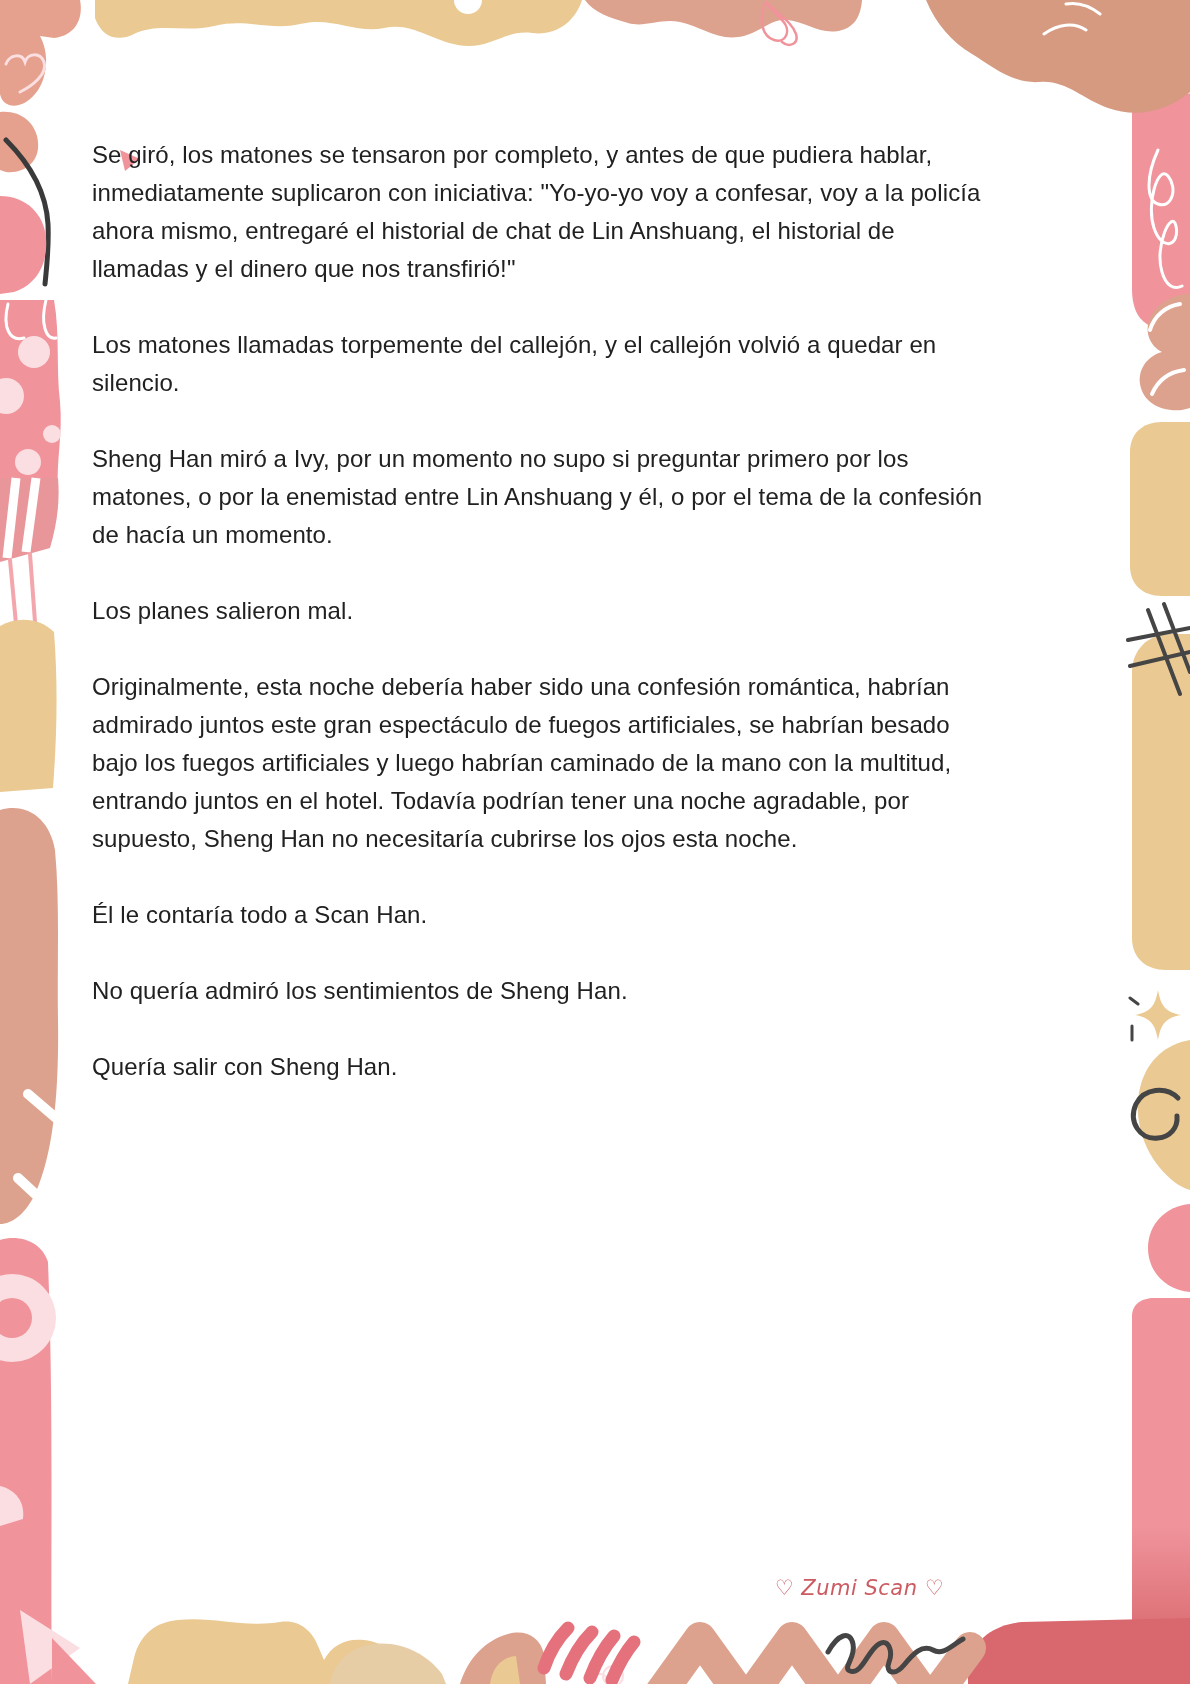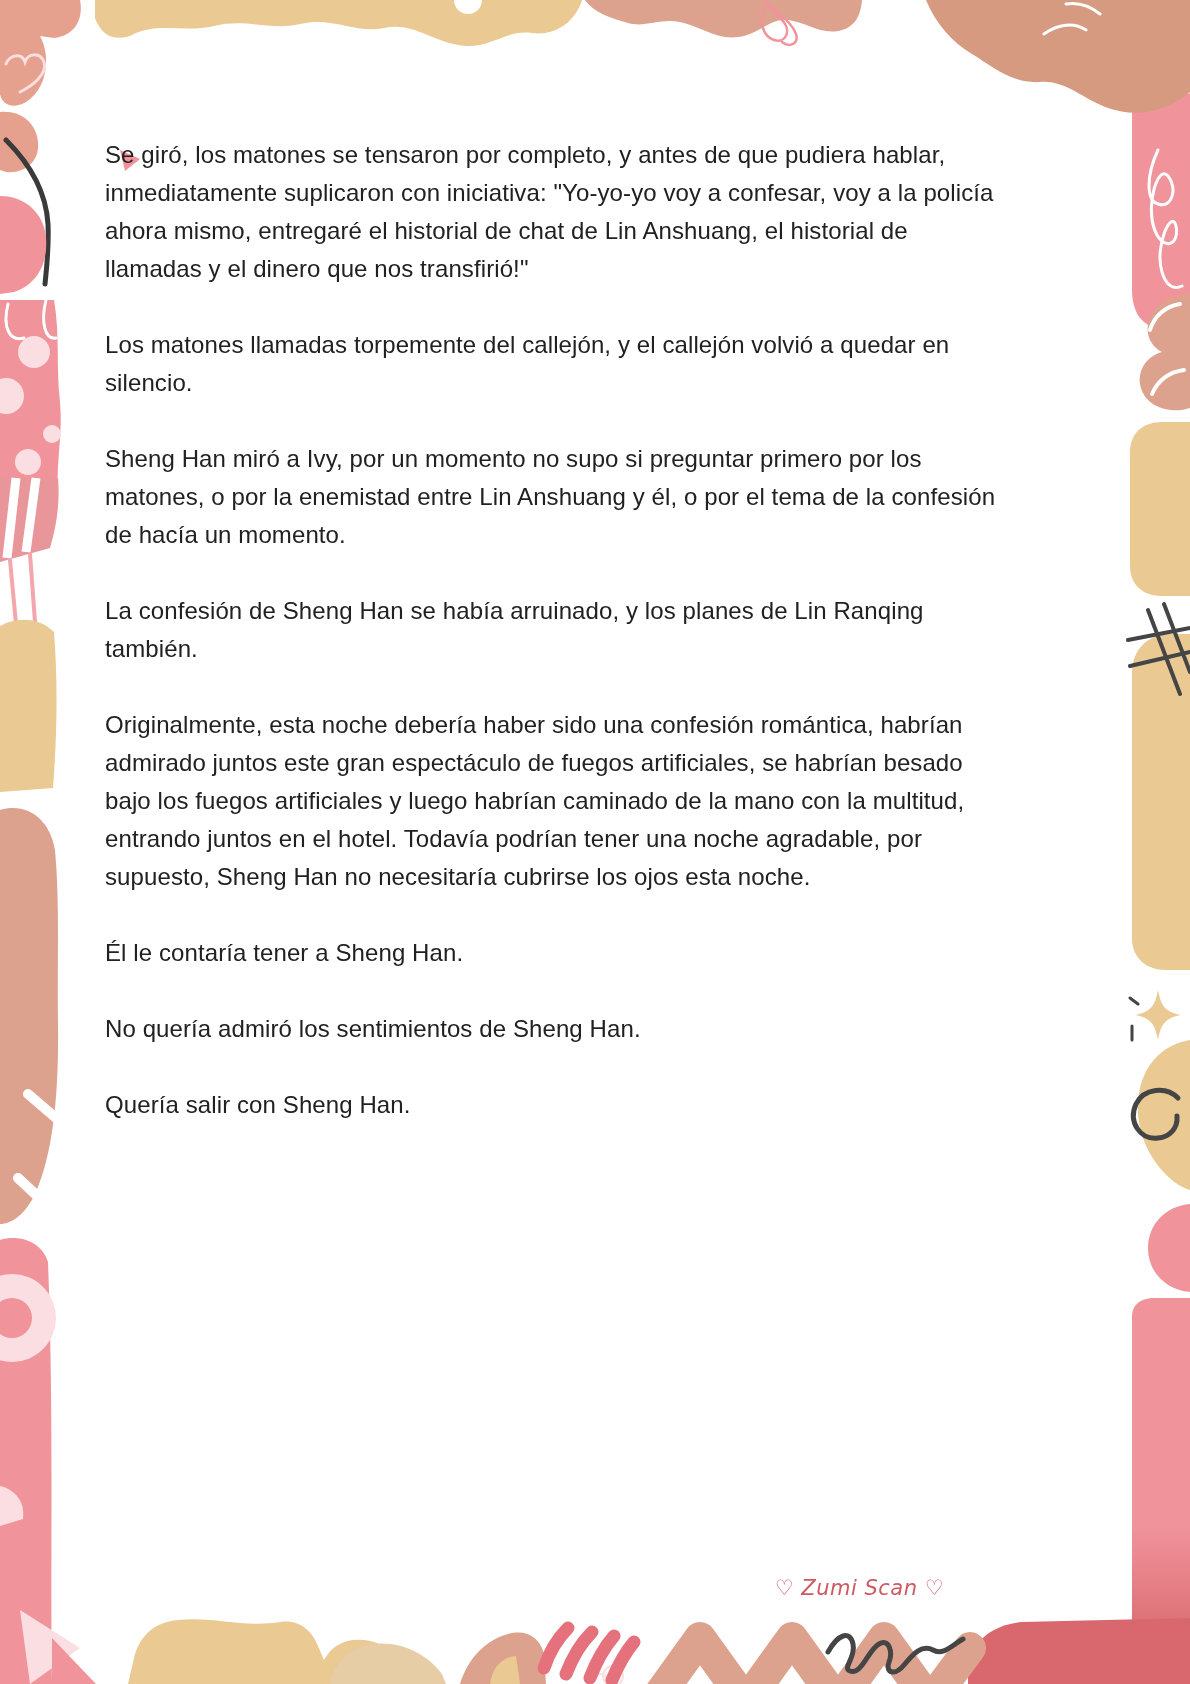--- a/index.html
+++ b/index.html
@@ -5,21 +5,21 @@
   html,body{margin:0;padding:0;background:#ffffff;}
   .canvas{
     position:relative;
     width:1190px;height:1684px;
     background:#ffffff;
     overflow:hidden;
     font-family:"Liberation Sans","DejaVu Sans",sans-serif;
   }
   svg.deco{position:absolute;left:0;top:0;width:1190px;height:1684px;display:block;}
   .page-text{
-    position:absolute;left:105px;top:136px;width:892px;
+    position:absolute;left:92px;top:136px;width:892px;
     color:#212121;
     font-size:24px;line-height:38px;
     letter-spacing:0.1px;
   }
   .page-text p{margin:0 0 38px 0;}
   .watermark{
     position:absolute;top:1576px;right:246px;
     font-size:21px;font-style:italic;
     font-family:"DejaVu Sans",sans-serif;
     letter-spacing:0.5px;
@@ -96,22 +96,22 @@
     <circle cx="600" cy="1682" r="8" fill="none" stroke-width="2" stroke="#fbdee1"></circle>
     <path fill="none" stroke-width="13" stroke-linecap="round" d="M544,1668 Q552,1644 568,1628 M566,1674 Q576,1648 592,1632 M590,1678 Q600,1652 614,1636 M612,1680 Q622,1656 634,1642" stroke="#e4717b"></path>
     <path fill="none" stroke-width="32" stroke-linecap="round" stroke-linejoin="round" d="M654,1702 L700,1638 L746,1702 L792,1638 L838,1702 L884,1638 L930,1702 L970,1648" stroke="#dda28e"></path>
     <path fill="none" stroke-width="5" stroke-linecap="round" d="M828,1652 C838,1634 850,1630 853,1644 C856,1658 842,1668 850,1671 C862,1675 868,1650 879,1644 C889,1638 893,1652 889,1662 C885,1673 895,1676 904,1665 C913,1654 922,1644 933,1650 C943,1656 952,1645 963,1639" stroke="#454545"></path>
   </svg>
 
   <main class="page-text">
     <p>Se giró, los matones se tensaron por completo, y antes de que pudiera hablar, inmediatamente suplicaron con iniciativa: "Yo-yo-yo voy a confesar, voy a la policía ahora mismo, entregaré el historial de chat de Lin Anshuang, el historial de llamadas y el dinero que nos transfirió!"</p>
     <p>Los matones llamadas torpemente del callejón, y el callejón volvió a quedar en silencio.</p>
     <p>Sheng Han miró a Ivy, por un momento no supo si preguntar primero por los matones, o por la enemistad entre Lin Anshuang y él, o por el tema de la confesión de hacía un momento.</p>
-    <p>La confesión de Sheng Han se había arruinado, y los planes de Lin Ranqing también.</p>
+    <p>Los planes salieron mal.</p>
     <p>Originalmente, esta noche debería haber sido una confesión romántica, habrían admirado juntos este gran espectáculo de fuegos artificiales, se habrían besado bajo los fuegos artificiales y luego habrían caminado de la mano con la multitud, entrando juntos en el hotel. Todavía podrían tener una noche agradable, por supuesto, Sheng Han no necesitaría cubrirse los ojos esta noche.</p>
-    <p>Él le contaría tener a Sheng Han.</p>
+    <p>Él le contaría todo a Scan Han.</p>
     <p>No quería admiró los sentimientos de Sheng Han.</p>
     <p>Quería salir con Sheng Han.</p>
   </main>
 
   <div class="watermark" style="color: rgb(203, 90, 97);">♡ Zumi Scan ♡</div>
 
 </div>
 
 </body></html>

